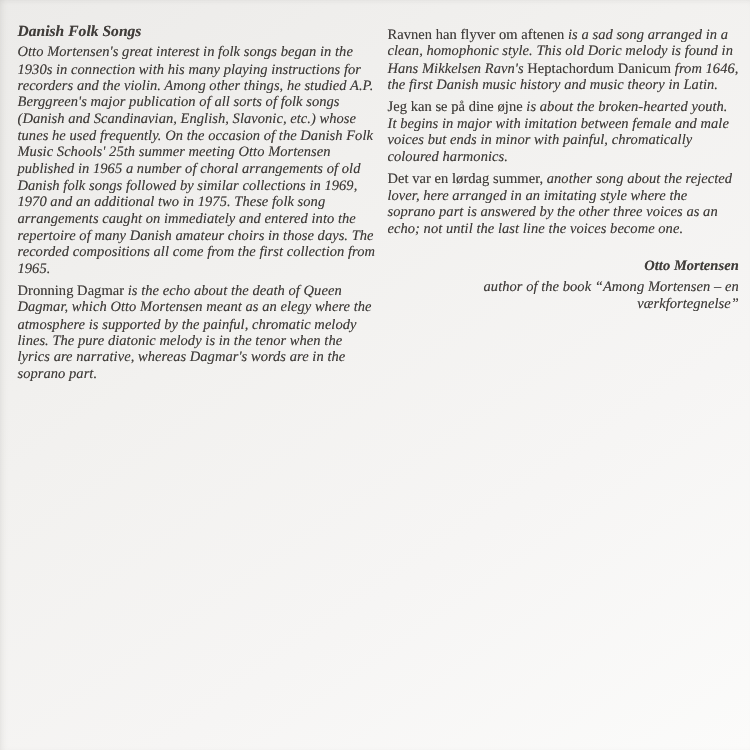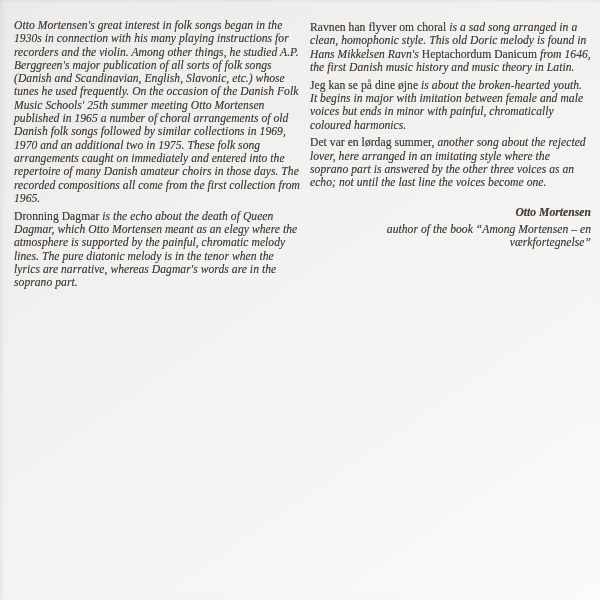--- a/index.html
+++ b/index.html
@@ -47,28 +47,29 @@
     text-align: right;
   }
   .credit-line { display: block; }
 </style>
 </head>
 <body>
 
 <div class="page">
 
   <div class="col col-left">
+    <h1 class="heading">Danish Folk Songs</h1>
 
     <p><span>Otto Mortensen's great interest in folk songs began in the 1930s in connection with his many playing instructions for recorders and the violin. Among other things, he studied A.P. Berggreen's major publication of all sorts of folk songs (Danish and Scandinavian, English, Slavonic, etc.) whose tunes he used frequently. On the occasion of the Danish Folk Music Schools' 25th summer meeting Otto Mortensen published in 1965 a number of choral arrangements of old Danish folk songs followed by similar collections in 1969, 1970 and an additional two in 1975. These folk song arrangements caught on immediately and entered into the repertoire of many Danish amateur choirs in those days. The recorded compositions all come from the first collection from 1965.</span></p>
 
     <p><span class="roman">Dronning Dagmar</span><span> is the echo about the death of Queen Dagmar, which Otto Mortensen meant as an elegy where the atmosphere is supported by the painful, chromatic melody lines. The pure diatonic melody is in the tenor when the lyrics are narrative, whereas Dagmar's words are in the soprano part.</span></p>
   </div>
 
   <div class="col col-right">
-    <p><span class="roman">Ravnen han flyver om choral</span><span> is a sad song arranged in a clean, homophonic style. This old Doric melody is found in Hans Mikkelsen Ravn's </span><span class="roman">Heptachordum Danicum</span><span> from 1646, the first Danish music history and music theory in Latin.</span></p>
+    <p><span class="roman">Ravnen han flyver om aftenen</span><span> is a sad song arranged in a clean, homophonic style. This old Doric melody is found in Hans Mikkelsen Ravn's </span><span class="roman">Heptachordum Danicum</span><span> from 1646, the first Danish music history and music theory in Latin.</span></p>
 
     <p><span class="roman">Jeg kan se på dine øjne</span><span> is about the broken-hearted youth. It begins in major with imitation between female and male voices but ends in minor with painful, chromatically coloured harmonics.</span></p>
 
     <p><span class="roman">Det var en lørdag summer,</span><span> another song about the rejected lover, here arranged in an imitating style where the soprano part is answered by the other three voices as an echo; not until the last line the voices become one.</span></p>
 
     <div class="signature-name">Otto Mortensen</div>
 
     <div class="credit">
       <span class="credit-line">author of the book “Among Mortensen – en værkfortegnelse”</span>
     </div>

